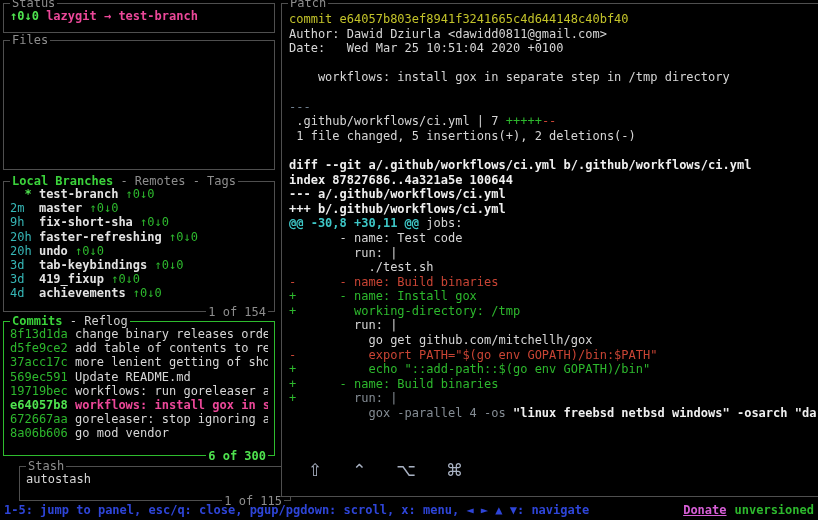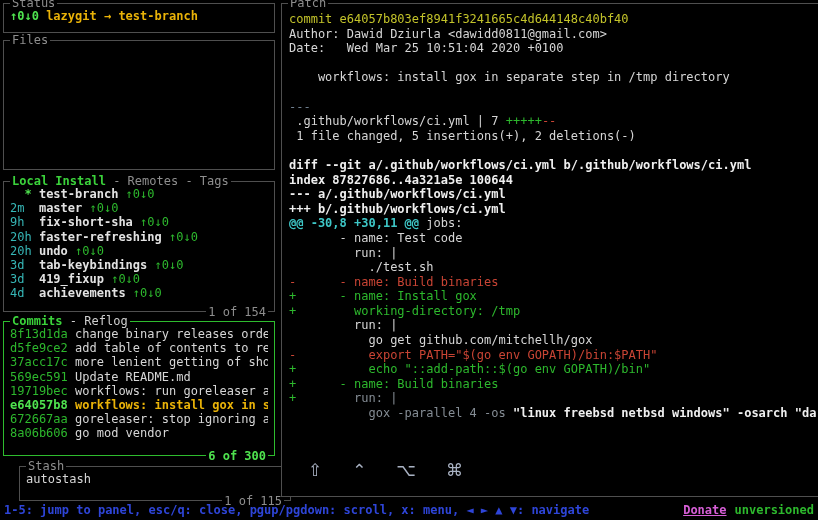--- a/index.html
+++ b/index.html
@@ -19,21 +19,21 @@
   .pre{white-space:pre;overflow:hidden;}
   .list .row{height:14.2px;line-height:14.2px;white-space:pre;overflow:hidden;}
   .patch-lines{padding:8px 0 0 7px;}
   .patch-lines .row{height:14.6px;line-height:14.6px;white-space:pre;overflow:hidden;}
   .c-g{color:#2db82d;}
   .c-gb{color:#4fe34f;font-weight:bold;}
   .c-cy{color:#36b6b6;}
   .c-c{color:#3ec7c7;font-weight:bold;}
   .c-w{color:#d6d6d6;}
   .c-b{color:#efefef;font-weight:bold;}
-  .c-wb{color:#eab308;font-weight:bold;}
+  .c-wb{color:#ec4899;font-weight:bold;}
   .c-wb2{color:#e2e2e2;font-weight:bold;}
   .c-y{color:#c3c32a;}
   .c-r{color:#c94434;}
   .c-d{color:#6f7f8f;}
   .c-f{color:#858d95;}
   .statusline{position:absolute;left:4px;top:503px;color:#2e45d8;font-weight:bold;white-space:pre;}
   .version-area{position:absolute;right:4px;top:503px;white-space:pre;}
   .donate{color:#d75fd7;font-weight:bold;text-decoration:underline;}
   .unversioned{color:#2db82d;font-weight:bold;margin-left:8px;}
   .modkeys{position:absolute;left:26px;bottom:16px;display:flex;gap:30px;color:#a9b2c3;font-size:17px;font-family:"DejaVu Sans",sans-serif;}
@@ -46,21 +46,21 @@
   <div class="panel" style="left:3px;top:3px;width:272px;height:30px;">
     <span class="panel-title"><span class="t-grey">Status</span></span>
     <div class="pad pre"><span class="c-gb">↑0↓0</span><span> </span><span class="c-wb">lazygit → test-branch</span></div>
   </div>
 
   <div class="panel" style="left:3px;top:40px;width:272px;height:130px;">
     <span class="panel-title"><span class="t-grey">Files</span></span>
   </div>
 
   <div class="panel" style="left:3px;top:181px;width:272px;height:131px;">
-    <span class="panel-title"><span class="t-green">Local Install</span><span class="t-grey"> - Remotes - Tags</span></span>
+    <span class="panel-title"><span class="t-green">Local Branches</span><span class="t-grey"> - Remotes - Tags</span></span>
     <div class="pad list">
         <div class="row"><span class="c-gb">  * </span><span class="c-wb2">test-branch</span><span class="c-g"> ↑0↓0</span></div>
         <div class="row"><span class="c-cy">2m  </span><span class="c-wb2">master</span><span class="c-g"> ↑0↓0</span></div>
         <div class="row"><span class="c-cy">9h  </span><span class="c-wb2">fix-short-sha</span><span class="c-g"> ↑0↓0</span></div>
         <div class="row"><span class="c-cy">20h </span><span class="c-wb2">faster-refreshing</span><span class="c-g"> ↑0↓0</span></div>
         <div class="row"><span class="c-cy">20h </span><span class="c-wb2">undo</span><span class="c-g"> ↑0↓0</span></div>
         <div class="row"><span class="c-cy">3d  </span><span class="c-wb2">tab-keybindings</span><span class="c-g"> ↑0↓0</span></div>
         <div class="row"><span class="c-cy">3d  </span><span class="c-wb2">419_fixup</span><span class="c-g"> ↑0↓0</span></div>
         <div class="row"><span class="c-cy">4d  </span><span class="c-wb2">achievements</span><span class="c-g"> ↑0↓0</span></div>
       </div>

